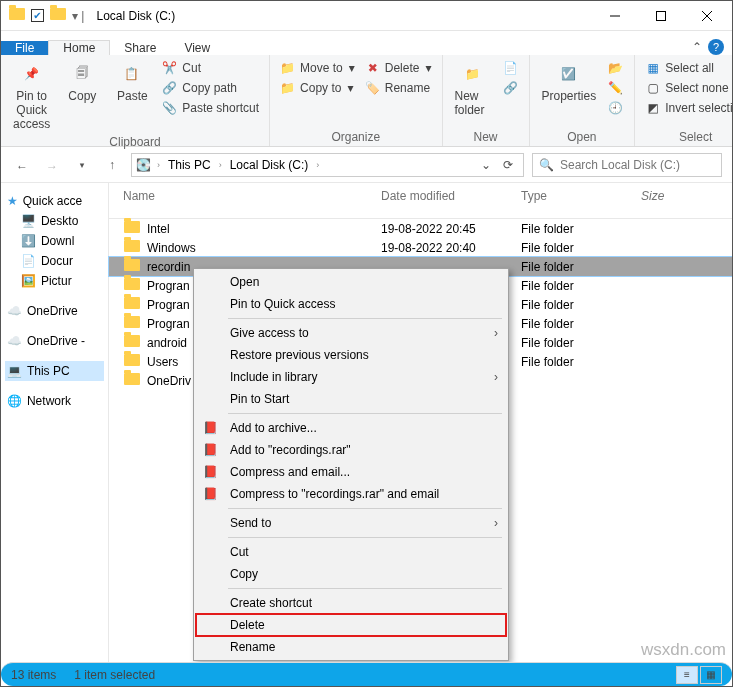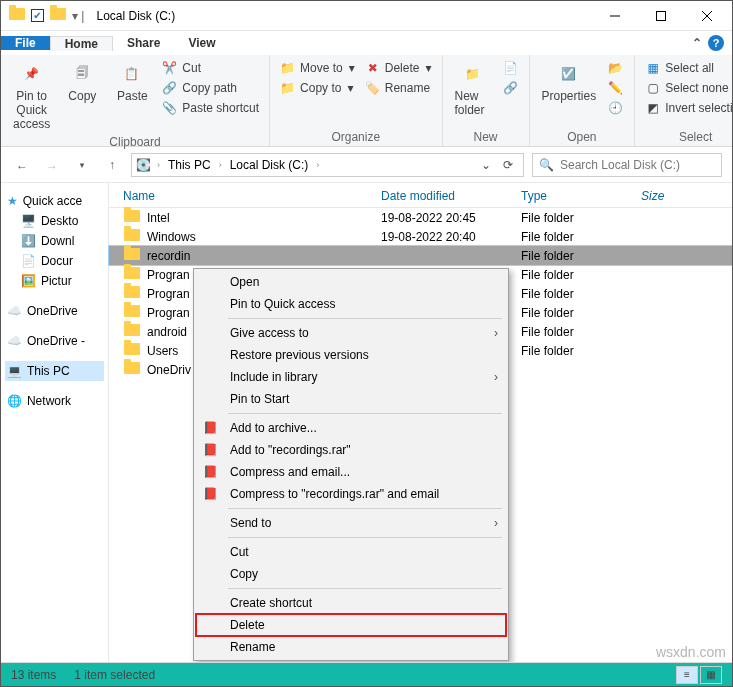--- a/index.html
+++ b/index.html
@@ -2,21 +2,21 @@
 <html><head>
 <meta charset="utf-8">
 <style>
 * { margin: 0; padding: 0; box-sizing: border-box; font-family: "Segoe UI", Tahoma, sans-serif; font-size: 12px; }
 body { width: 733px; height: 687px; background: #fff; overflow: hidden; position: relative; border: 1px solid #555; }
 .titlebar { height: 30px; display: flex; align-items: center; padding: 0 2px; background: #fff; border-bottom: 1px solid #e5e5e5;}
 .titlebar .qat { display: flex; gap: 6px; align-items: center; padding-left: 6px; }
 .titlebar .title { margin-left: 12px; color: #000; }
 .winbtns { margin-left: auto; display: flex; }
 .winbtn { width: 46px; height: 30px; display: flex; align-items: center; justify-content: center; color: #000; }
-.tabs { height: 24px; display:flex; align-items:center; background:#fff;font-weight:bold;}
+.tabs { height: 24px; display:flex; align-items:flex-end; background:#fff;}
 .tab { padding: 0 14px; display:flex; align-items:center; border-right:0; color:#333;}
 .tab.file { background:#1979ca; color:#fff;}
 .tab.active { background:#f5f6f7; border:1px solid #dadada; border-bottom:none;}
 .helpzone { margin-left:auto; display:flex; align-items:center; gap:6px; padding-right:8px;}
 .helpzone .chev { color:#555;}
 .helpzone .q { width:16px;height:16px;border-radius:50%;background:#1979ca;color:#fff;display:flex;align-items:center;justify-content:center;font-size:11px;}
 .ribbon { height: 92px; background:#f5f6f7; border-bottom:1px solid #dadada; display:flex;}
 .group { border-right:1px solid #e1e1e1; padding:4px 8px 2px; display:flex; flex-direction:column;}
 .group .body { flex:1; display:flex; gap:6px; align-items:flex-start;}
 .group .glabel { text-align:center; color:#666; font-size:12px; padding-top:2px;}
@@ -31,39 +31,39 @@
 .addrbox .crumb { color:#000; padding:0 2px; display:flex; align-items:center; gap:3px;}
 .addrbox .sep { color:#888; font-size:9px;}
 .refresh { padding:0 6px; color:#555;}
 .search { width:190px; height:24px; border:1px solid #ccc; display:flex;align-items:center; gap:6px; padding:0 6px; color:#777;}
 .content { position:absolute; top:182px; bottom:24px; left:0; right:0; display:flex;}
 .sidebar { width:108px; border-right:1px solid #e8e8e8; padding:8px 4px; overflow:hidden;}
 .sbitem { display:flex; align-items:center; gap:5px; padding:3px 2px; color:#000; white-space:nowrap;}
 .sbitem.sel { background:#cde8ff;}
 .sbspace { height:10px;}
 .files { flex:1; position:relative;}
-.cols { display:flex; border-bottom:1px solid #e8e8e8; color:#0369a1; padding:6px 0 4px 14px;}
+.cols { display:flex; border-bottom:1px solid #e8e8e8; color:#737373; padding:6px 0 15px 14px;}
 .cols > div { }
 .c-name{width:258px;} .c-date{width:140px;} .c-type{width:120px;} .c-size{width:80px;font-style:italic;}
 .row { display:flex; padding:2px 0 2px 14px; align-items:center;}
 .row .ic { width:18px; text-align:center; margin-right:6px;}
 .row.sel { background:#a3a3a3; outline:1px solid #99d1ff;}
 .folder-ic { display:inline-block; width:16px; height:12px; background:#ffcf4b; border-radius:1px; position:relative;}
 .folder-ic:before { content:""; position:absolute; top:-3px; left:0; width:7px; height:3px; background:#ffcf4b; border-radius:1px 1px 0 0;}
 .ctx { position:absolute; left:192px; top:267px; width:316px; background:#f2f2f2; border:1px solid #a0a0a0; box-shadow:3px 3px 6px rgba(0,0,0,0.3); padding:2px;}
 .ctx .item { display:flex; align-items:center; padding:4px 8px 4px 34px; position:relative; color:#000;}
 .ctx .item .cic { position:absolute; left:6px; width:18px; height:18px; display:flex;align-items:center;justify-content:center;}
 .ctx .item .arrow { margin-left:auto; color:#555;}
 .ctx .sep { height:1px; background:#d0d0d0; margin:3px 4px 3px 32px;}
 .ctx .hl { outline:2px solid #e31b1b; outline-offset:-1px;}
-.status { position:absolute; bottom:0; left:0; right:0; height:24px; border-top:1px solid #dadada; display:flex; align-items:center; padding:0 10px; gap:18px; color:#444; background:#14b8a6;}
+.status { position:absolute; bottom:0; left:0; right:0; height:24px; border-top:1px solid #dadada; display:flex; align-items:center; padding:0 10px; gap:18px; color:#444; background:#0ea5e9;border-radius:12px;}
 .status .viewbtns { margin-left:auto; display:flex; gap:2px;}
 .status .vb { width:22px;height:18px;border:1px solid #ccc; display:flex;align-items:center;justify-content:center; font-size:10px;}
 .status .vb.active { background:#cde8ff;}
-.watermark { position:absolute; right:6px; bottom:26px; color:#b6b6b6; font-size:14px;}
+.watermark { position:absolute; right:6px; bottom:26px; color:#b6b6b6; font-size:17px;}
 svg { display:block;}
 .blue{color:#1979ca;} .red{color:#d04040;} .orange{color:#e0a030;}
 .chk{width:13px;height:13px;border:1px solid #333;display:inline-flex;align-items:center;justify-content:center;font-size:10px;color:#1979ca;}
 </style>
 </head>
 <body>
 
 <div class="titlebar">
   <div class="qat">
     <span><span class="folder-ic"></span></span>

